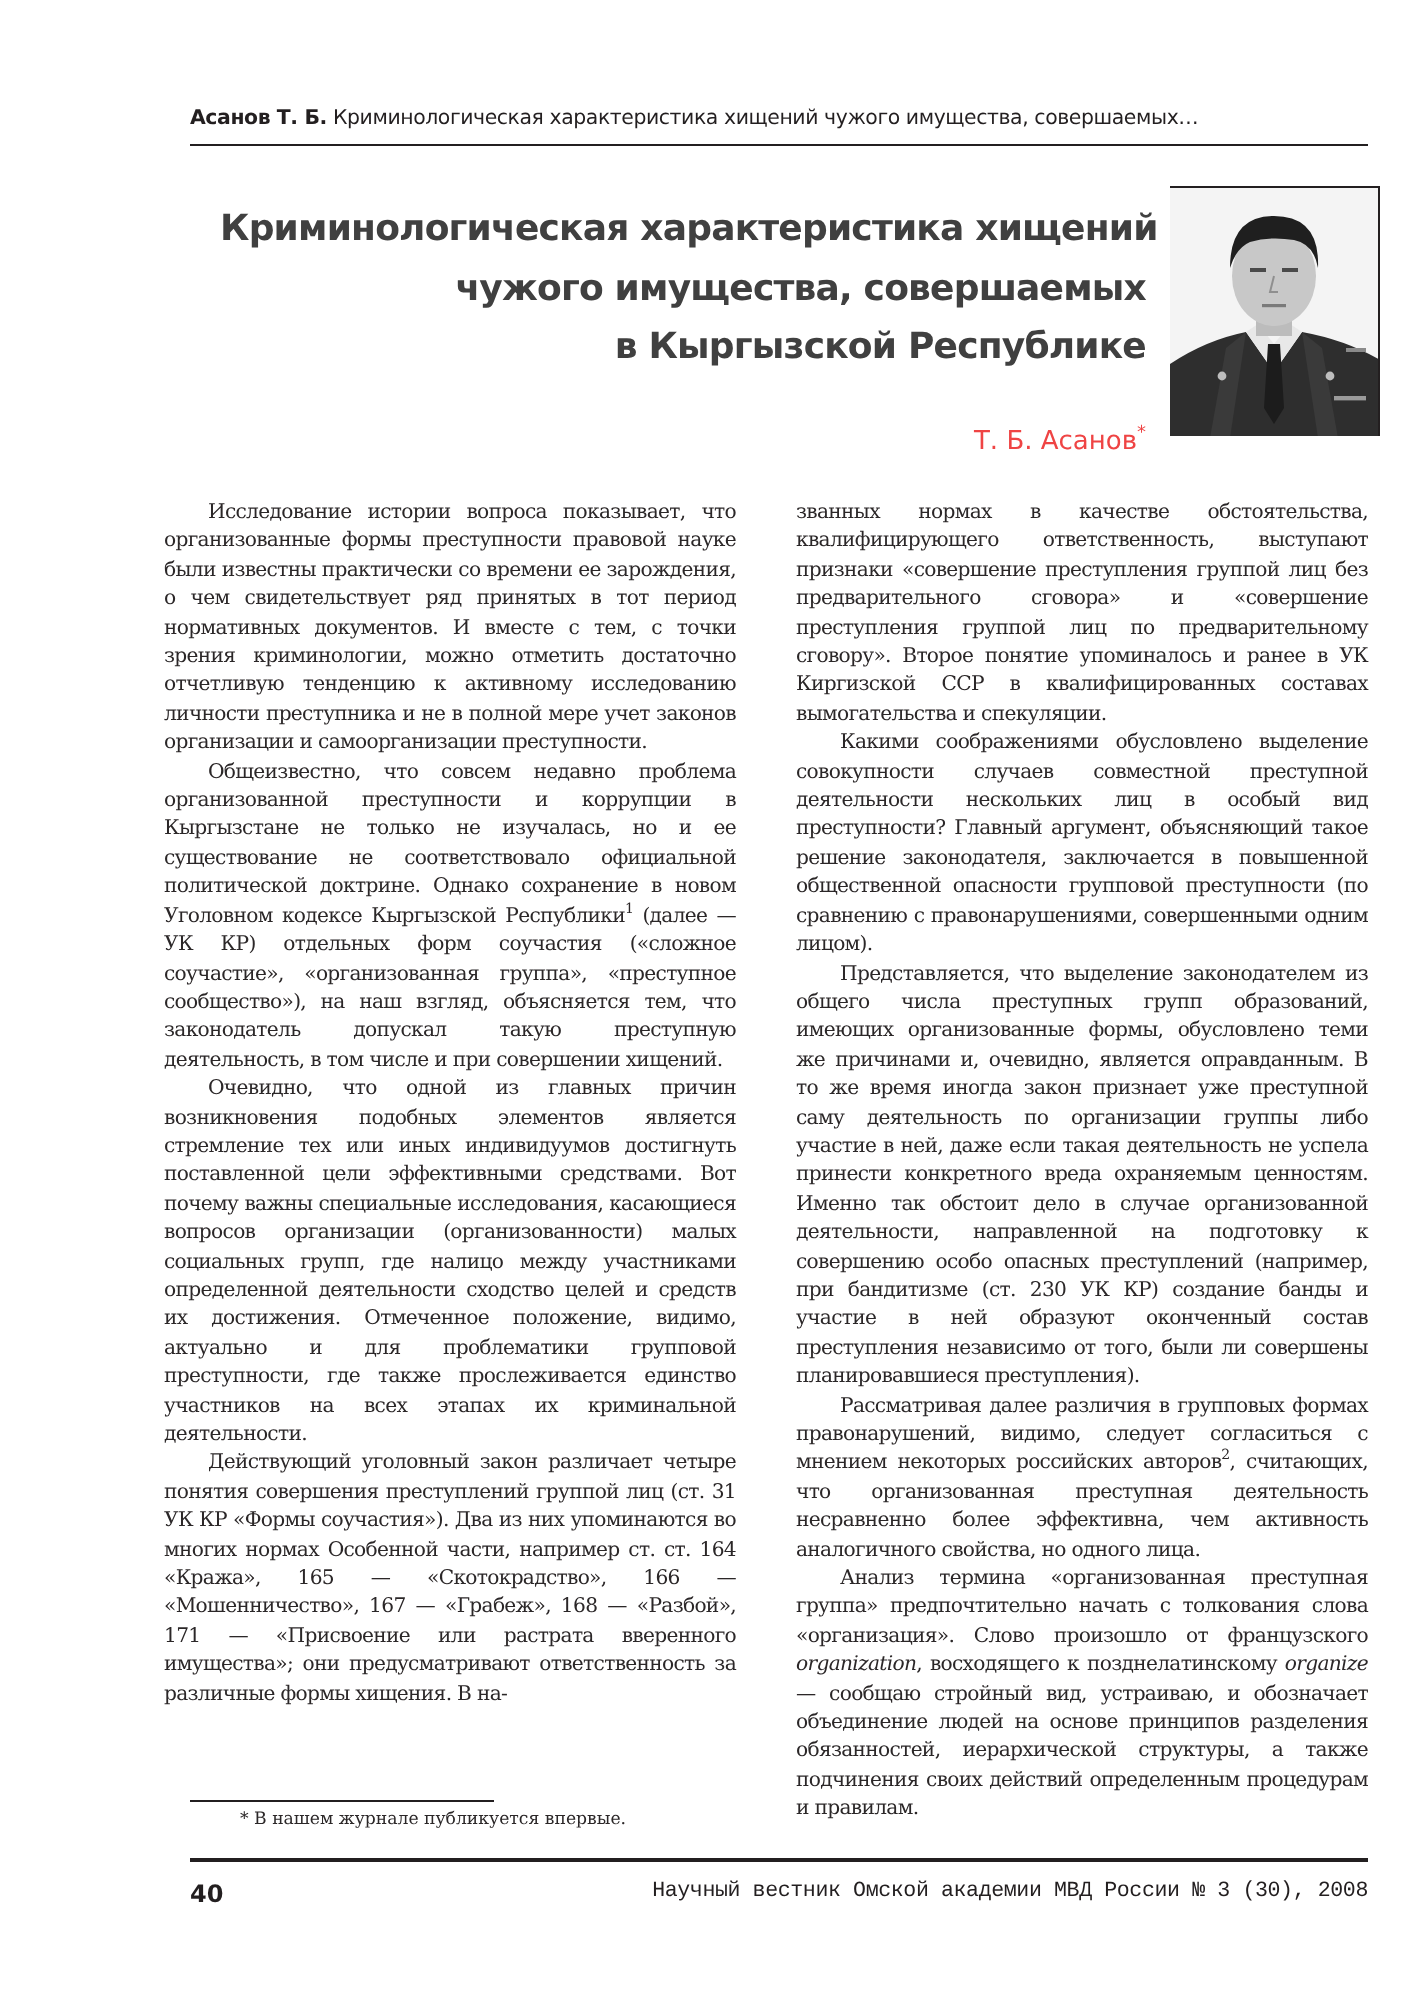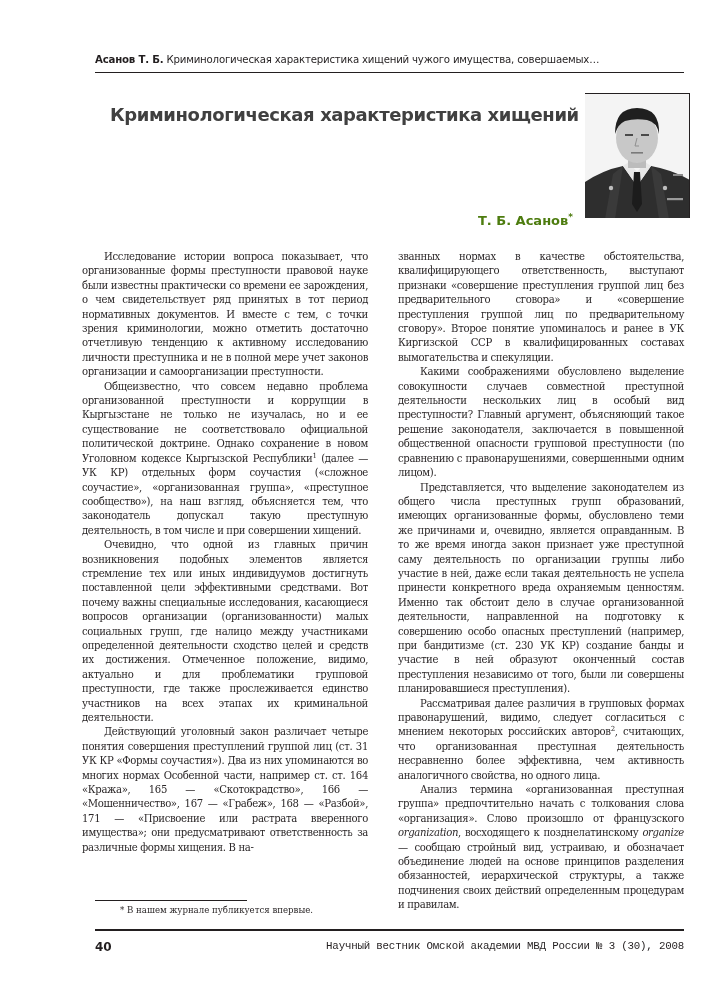--- a/index.html
+++ b/index.html
@@ -12,21 +12,21 @@
   .running-head b { font-weight: bold; }
   .head-rule { position: absolute; left: 95px; top: 72px; width: 589px; height: 1px; background: #231f20; }
   .title-block {
     position: absolute; left: 110px; top: 100px; width: 463px; text-align: right;
     font-family: "DejaVu Sans", sans-serif; font-weight: bold;
     font-size: 18px; line-height: 29.5px; letter-spacing: -0.4px; color: #404040;
   }
   .title-block .line { display: block; white-space: nowrap; }
   .author {
     position: absolute; left: 360px; top: 212px; width: 213px; text-align: right;
-    font-family: "DejaVu Sans", sans-serif; font-weight: bold; font-size: 13px; color: #4d7c0f;
+    font-family: "DejaVu Sans", sans-serif; font-weight: normal; font-size: 13px; color: #ef4444;
   }
   .author sup { font-size: 9px; }
   .photo-frame {
     position: absolute; left: 585px; top: 93px; width: 105px; height: 125px;
     border-top: 1.2px solid #231f20; border-right: 1.2px solid #231f20; box-sizing: border-box;
     overflow: hidden; background: #fff;
   }
   .photo-frame svg { display: block; }
   .col {
     position: absolute; top: 250px; width: 286px;
@@ -55,20 +55,22 @@
   }
 </style>
 </head>
 <body>
 
 <div class="running-head"><b>Асанов Т. Б.</b> <span>Криминологическая характеристика хищений чужого имущества, совершаемых…</span></div>
 <div class="head-rule"></div>
 
 <div class="title-block">
   <span class="line">Криминологическая характеристика хищений</span>
+  <span class="line">чужого имущества, совершаемых</span>
+  <span class="line">в Кыргызской Республике</span>
 </div>
 <div class="author"><span>Т. Б. Асанов</span><sup>*</sup></div>
 
 <div class="photo-frame">
   <svg width="105" height="125" viewBox="0 0 105 125">
     <rect width="105" height="125" fill="#f4f4f4"></rect>
 
     <path d="M0 125 L0 88 Q18 76 38 72 L52 92 L66 72 Q88 76 105 86 L105 125 Z" fill="#2e2e2e"></path>
 
     <path d="M38 72 L52 92 L66 72 L60 68 L52 78 L44 68 Z" fill="#e8e8e8"></path>

